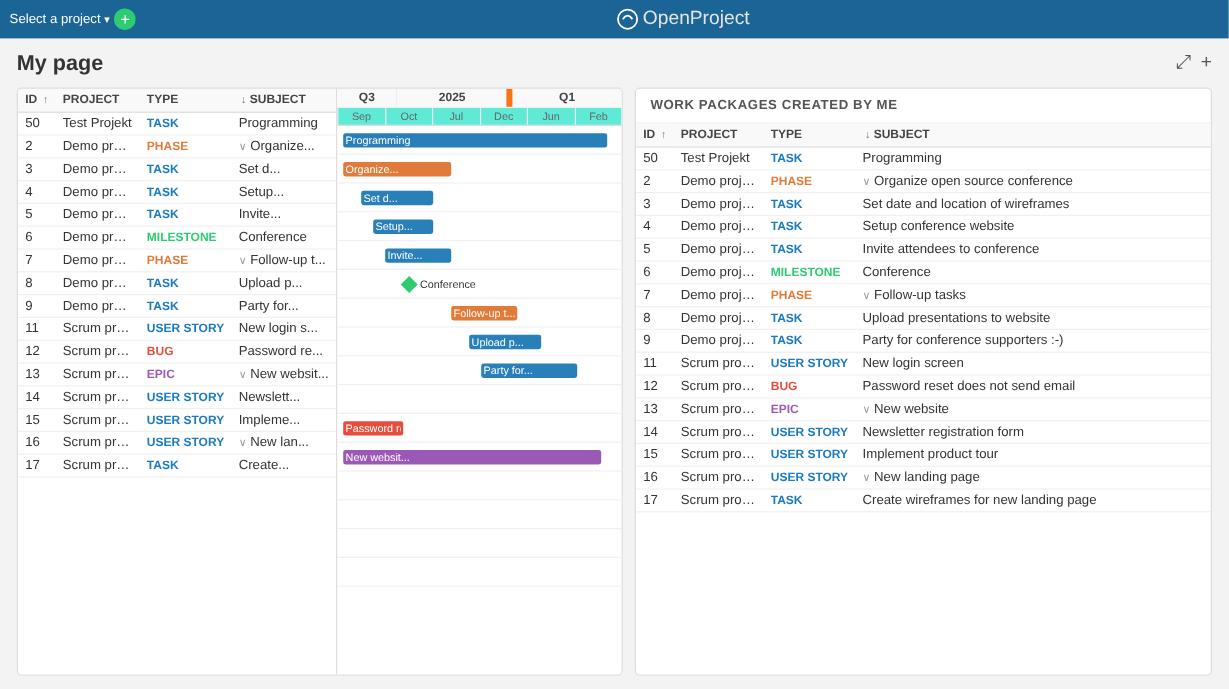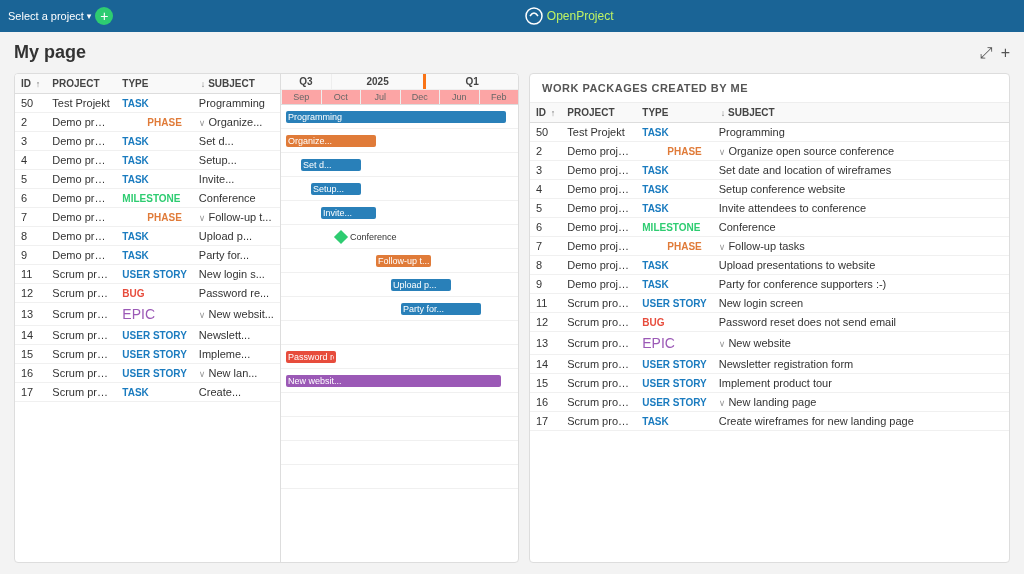--- a/index.html
+++ b/index.html
@@ -12,21 +12,21 @@
     .nav-left { display: flex; gap: 4px; }
     .select-project {
       color: white; font-size: 11px; display: flex; align-items: center; gap: 3px; cursor: pointer;
     }
     .select-project .chevron { font-size: 9px; }
     .nav-plus {
       background: #2ecc71; border: none; border-radius: 50%; width: 18px; height: 18px;
       color: white; font-size: 14px; cursor: pointer; display: flex; align-items: center; justify-content: center; line-height: 1;
     }
     .nav-center { flex: 1; display: flex; justify-content: center; align-items: center; gap: 6px; }
-    .brand-logo { display: flex; align-items: center; gap: 3px; color: #bef264; font-size: 12px; font-weight: 500; }
+    .brand-logo { display: flex; align-items: center; gap: 3px; color: #e5e5e5; font-size: 16px; font-weight: 500; }
     .brand-icon { width: 20px; height: 20px; }
     .nav-right { display: flex; align-items: center; gap: 8px; }
     .search-box {
       display: flex; align-items: center; background: white; border-radius: 3px; padding: 2px 6px; gap: 4px; width: 130px;
     }
     .search-box input { border: none; outline: none; font-size: 11px; width: 100%; }
     .search-icon { color: #888; font-size: 11px; }
     .nav-icon-btn { color: white; font-size: 14px; cursor: pointer; display: flex; align-items: center; }
     .avatar { background: #e74c3c; border-radius: 50%; width: 24px; height: 24px; display: flex; align-items: center; justify-content: center; color: white; font-size: 10px; font-weight: bold; cursor: pointer; }
 
@@ -55,33 +55,33 @@
 
     
     .wp-table { width: 100%; border-collapse: collapse; font-size: 11px; }
     .wp-table th {
       background: #f9f9f9; border-bottom: 1px solid #ddd; padding: 4px 6px;
       text-align: left; font-weight: 600; color: #444; white-space: nowrap; font-size: 10px;
     }
     .wp-table td { padding: 3px 6px; border-bottom: 1px solid #f0f0f0; color: #333; white-space: nowrap; }
 
     .type-task { color: #1a7bbf; font-weight: 700; font-size: 10px; }
-    .type-phase { color: #e07b39; font-weight: 700; font-size: 10px; margin-left: 25px; }
+    .type-phase { color: #e07b39; font-weight: 700; font-size: 10px; }
     .type-milestone { color: #2ecc71; font-weight: 700; font-size: 10px; }
     .type-bug { color: #e74c3c; font-weight: 700; font-size: 10px; }
-    .type-epic { color: #9b59b6; font-weight: 400; font-size: 14px; }
+    .type-epic { color: #9b59b6; font-weight: 700; font-size: 10px; }
     .type-story { color: #1a7bbf; font-weight: 700; font-size: 10px; }
 
     .col-id { width: 28px; }
     .col-project { width: 70px; overflow: hidden; text-overflow: ellipsis; }
     .col-type { width: 65px; }
     .col-subject { width: 80px; overflow: hidden; text-overflow: ellipsis; }
     .gantt-header { border-bottom: 1px solid #ddd; }
     .gantt-year-row { display: flex; background: #f9f9f9; border-bottom: 1px solid #eee; }
-    .gantt-quarter-row { display: flex; background: #fca5a5; }
+    .gantt-quarter-row { display: flex; background: #5eead4; }
     .gantt-year-cell { padding: 2px 4px; font-size: 10px; font-weight: 600; color: #444; text-align: center; }
     .gantt-month-cell { padding: 2px 2px; font-size: 9px; color: #666; border-left: 1px solid #eee; flex: 1; text-align: center; }
 
     .gantt-scroll { overflow: hidden; flex: 1; }
     .gantt-row { display: flex; align-items: center; height: 24px; border-bottom: 1px solid #f0f0f0; position: relative; }
     .gantt-bar { height: 12px; border-radius: 2px; position: absolute; }
     .gantt-bar-blue { background: #2980b9; }
     .gantt-bar-orange { background: #e07b39; }
     .gantt-bar-red { background: #e74c3c; }
     .gantt-bar-purple { background: #9b59b6; }
@@ -275,21 +275,21 @@
   </tr>
               </tbody>
           </table>
         </div>
 
         <div class="left-gantt-section">
           <div class="gantt-header">
             <div class="gantt-year-row">
               <div class="gantt-year-cell" style="flex:1">Q3</div>
               <div class="gantt-year-cell" style="flex:2;border-left:1px solid #eee">2025</div>
-              <div class="gantt-year-cell" style="flex:2;border-left:3px solid #f97316">Q1</div>
+              <div class="gantt-year-cell" style="flex:2;border-left:5px solid #f97316">Q1</div>
             </div>
             <div class="gantt-quarter-row">
               <div class="gantt-month-cell">Sep</div>
               <div class="gantt-month-cell">Oct</div>
               <div class="gantt-month-cell">Jul</div>
               <div class="gantt-month-cell">Dec</div>
               <div class="gantt-month-cell">Jun</div>
               <div class="gantt-month-cell">Feb</div>
             </div>
           </div>

